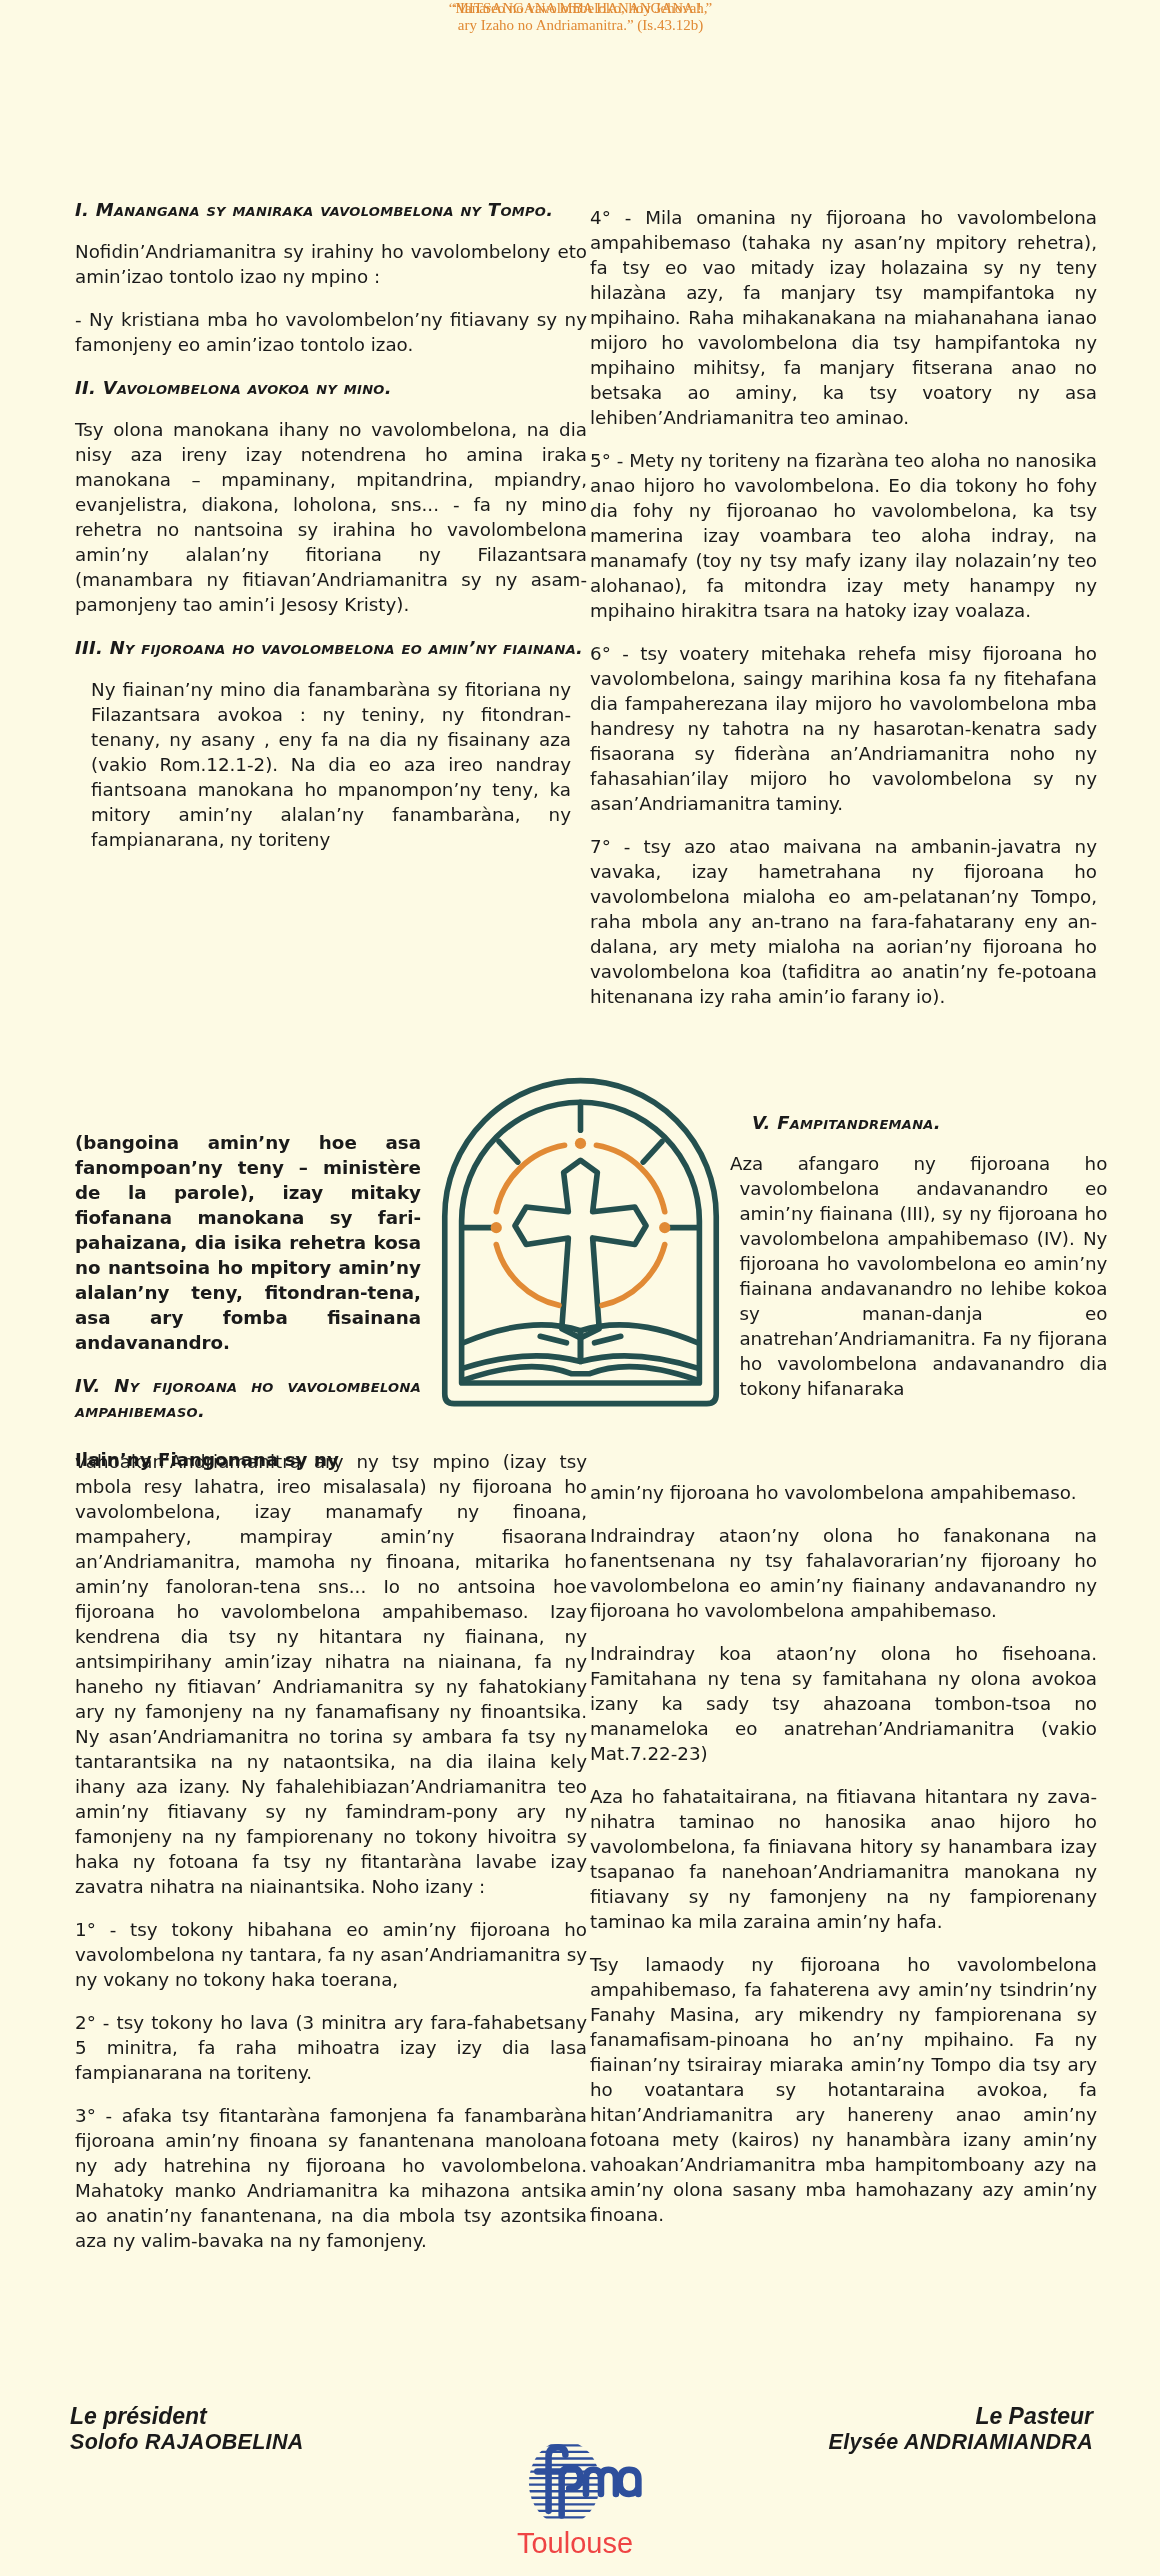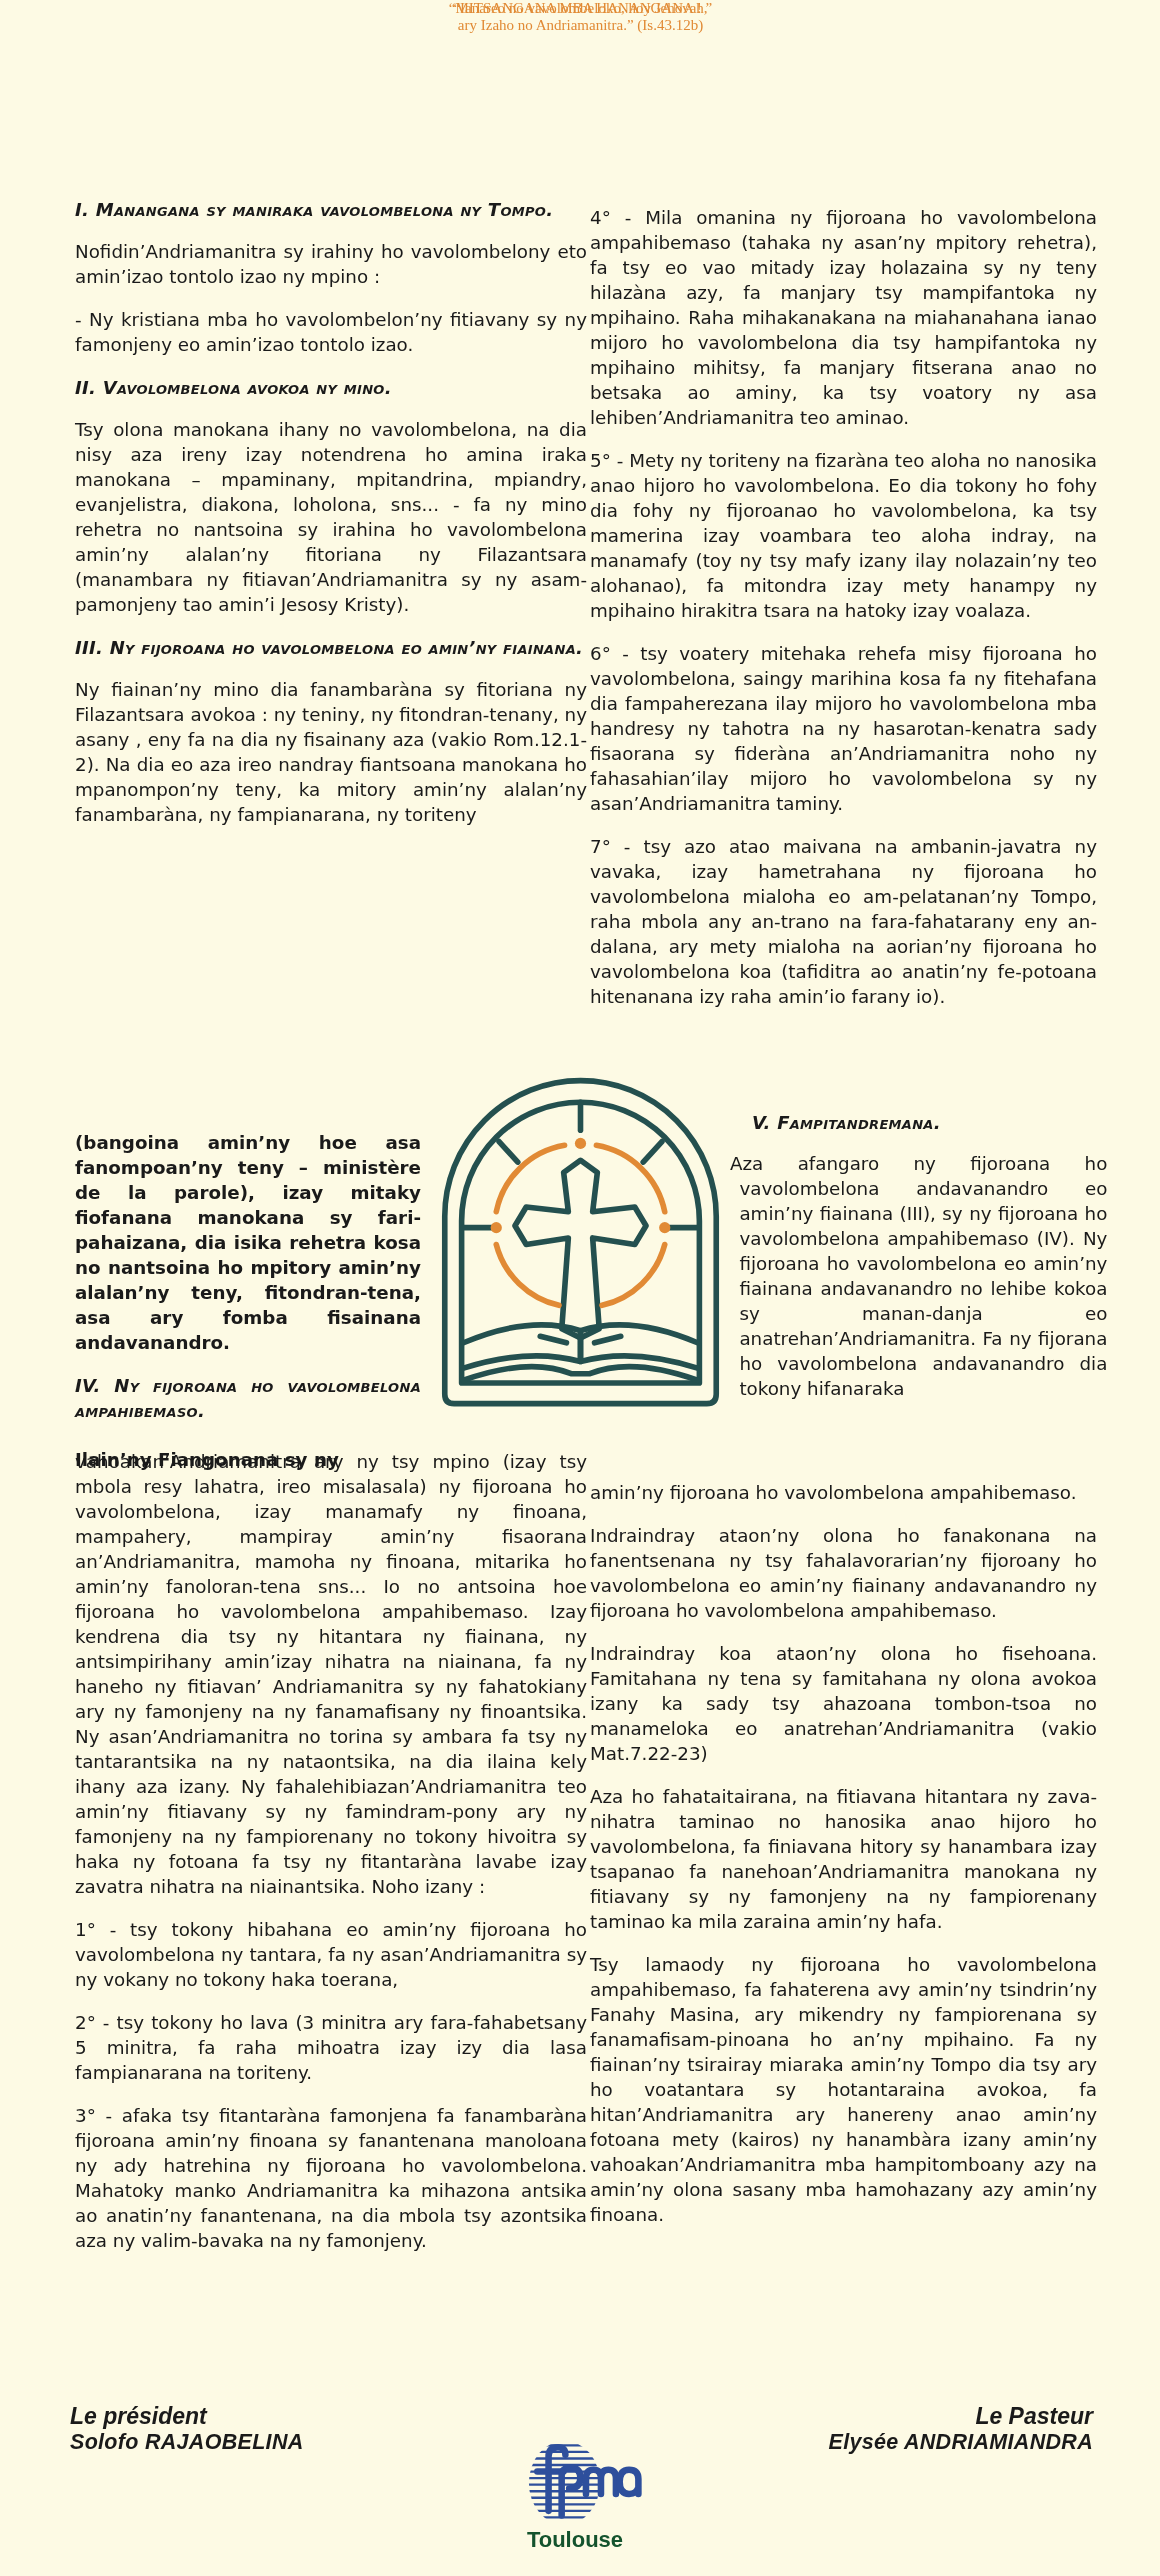--- a/index.html
+++ b/index.html
@@ -14,39 +14,39 @@
   .wrapL p { margin:0;font-weight:bold; }
   .blk { position:absolute; font-size:18.3px; line-height:25px; text-align:justify; }
   .blk p { margin:0; }
   .emblem { position:absolute; left:426px; top:1076px; width:309px; height:337px; }
   .sig { position:absolute; top:2404px; font-weight:bold; font-style:italic; font-family:"Liberation Sans", sans-serif; }
   .sig .role { font-size:23px; line-height:24px; }
   .sig .name { font-size:21.5px; line-height:28px; letter-spacing:0.3px; }
   .sigL { left:70px; text-align:left; }
   .sigR { right:68px; text-align:right; }
   .logo { position:absolute; left:513px; top:2436px; width:131px; height:131px; }
-  .logo-text { position:absolute; left:505px; top:2527px; width:140px; text-align:center; color:#14532d; font-family:"Liberation Sans", sans-serif; font-size:22px; font-weight:bold; }
+  .logo-text { position:absolute; left:505px; top:2527px; width:140px; text-align:center; color:#ef4444; font-family:"Liberation Sans", sans-serif; font-size:29px; font-weight:normal; }
 </style>
 </head>
 <body>
 
 <div class="hdr t1">“MITSANGANA MBA HANANGANA ! ”</div>
 <div class="hdr t2">
   <div>“Ianareo no vavolombeloko, hoy Jehovah,</div>
   <div>ary Izaho no Andriamanitra.” (Is.43.12b)</div>
 </div>
 
 <div class="col left">
   <div class="h">I. Manangana sy maniraka vavolombelona ny Tompo.</div>
   <p>Nofidin’Andriamanitra sy irahiny ho vavolombelony eto amin’izao tontolo izao ny mpino :</p>
   <p>- Ny kristiana mba ho vavolombelon’ny fitiavany sy ny famonjeny eo amin’izao tontolo izao.</p>
   <div class="h">II. Vavolombelona avokoa ny mino.</div>
   <p>Tsy olona manokana ihany no vavolombelona, na dia nisy aza ireny izay notendrena ho amina iraka manokana – mpaminany, mpitandrina, mpiandry, evanjelistra, diakona, loholona, sns... - fa ny mino rehetra no nantsoina sy irahina ho vavolombelona amin’ny alalan’ny fitoriana ny Filazantsara (manambara ny fitiavan’Andriamanitra sy ny asam-pamonjeny tao amin’i Jesosy Kristy).</p>
   <div class="h">III. Ny fijoroana ho vavolombelona eo amin’ny fiainana.</div>
-  <p style="margin:0">Ny fiainan’ny mino dia fanambaràna sy fitoriana ny Filazantsara avokoa : ny teniny, ny fitondran-tenany, ny asany , eny fa na dia ny fisainany aza (vakio Rom.12.1-2). Na dia eo aza ireo nandray fiantsoana manokana ho mpanompon’ny teny, ka mitory amin’ny alalan’ny fanambaràna, ny fampianarana, ny toriteny</p>
+  <p style="margin:16px">Ny fiainan’ny mino dia fanambaràna sy fitoriana ny Filazantsara avokoa : ny teniny, ny fitondran-tenany, ny asany , eny fa na dia ny fisainany aza (vakio Rom.12.1-2). Na dia eo aza ireo nandray fiantsoana manokana ho mpanompon’ny teny, ka mitory amin’ny alalan’ny fanambaràna, ny fampianarana, ny toriteny</p>
 </div>
 
 <div class="wrapL">
   <p>(bangoina amin’ny hoe asa fanompoan’ny teny – ministère de la parole), izay mitaky fiofanana manokana sy fari-pahaizana, dia isika rehetra kosa no nantsoina ho mpitory amin’ny alalan’ny teny, fitondran-tena, asa ary fomba fisainana andavanandro.</p>
   <div class="h" style="margin-top:18px">IV. Ny fijoroana ho vavolombelona ampahibemaso.</div>
   <p style="margin-top:24px">Ilain’ny Fiangonana sy ny</p>
 </div>
 
 <div class="blk" style="left:75px; width:512px; top:1449px;">
   <p style="margin-bottom:18px">vahoakan’Andriamanitra ary ny tsy mpino (izay tsy mbola resy lahatra, ireo misalasala) ny fijoroana ho vavolombelona, izay manamafy ny finoana, mampahery, mampiray amin’ny fisaorana an’Andriamanitra, mamoha ny finoana, mitarika ho amin’ny fanoloran-tena sns... Io no antsoina hoe fijoroana ho vavolombelona ampahibemaso. Izay kendrena dia tsy ny hitantara ny fiainana, ny antsimpirihany amin’izay nihatra na niainana, fa ny haneho ny fitiavan’ Andriamanitra sy ny fahatokiany ary ny famonjeny na ny fanamafisany ny finoantsika. Ny asan’Andriamanitra no torina sy ambara fa tsy ny tantarantsika na ny nataontsika, na dia ilaina kely ihany aza izany. Ny fahalehibiazan’Andriamanitra teo amin’ny fitiavany sy ny famindram-pony ary ny famonjeny na ny fampiorenany no tokony hivoitra sy haka ny fotoana fa tsy ny fitantaràna lavabe izay zavatra nihatra na niainantsika. Noho izany :</p>

